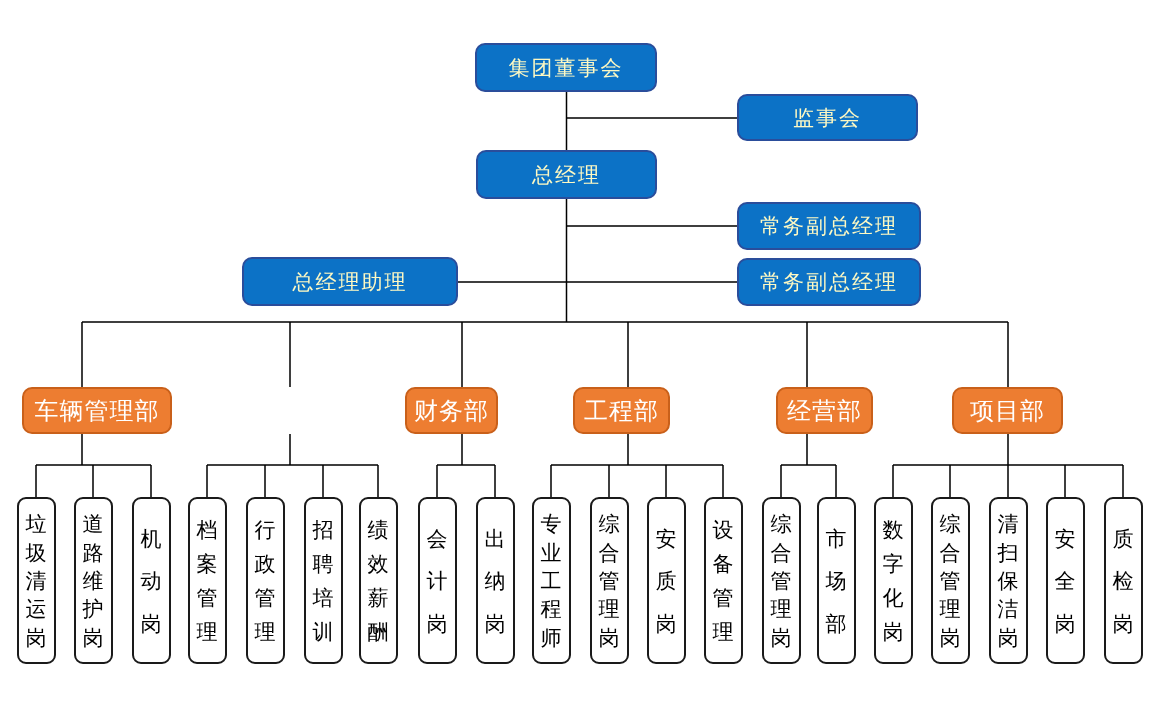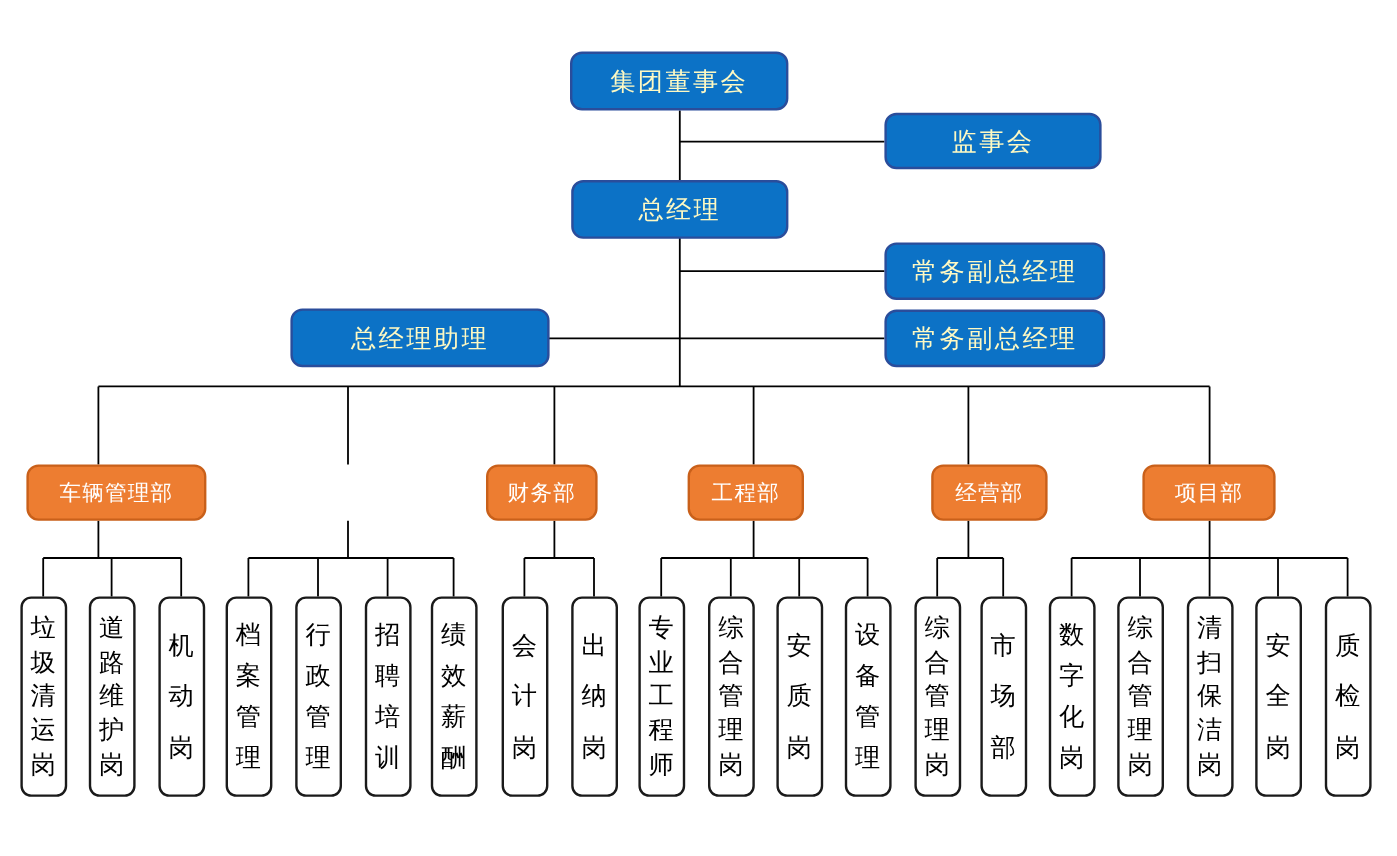--- a/index.html
+++ b/index.html
@@ -4,21 +4,21 @@
 <style>
   html,body{margin:0;padding:0;background:#fff;}
   body{font-family:"Liberation Sans","DejaVu Sans",sans-serif;}
   #canvas{position:relative;width:1164px;height:713px;background:#fff;overflow:hidden;}
   #connectors{position:absolute;left:0;top:0;width:1164px;height:713px;}
   .node{position:absolute;box-sizing:border-box;display:flex;align-items:center;justify-content:center;}
   .blue{background:#0c72c6;border:2.5px solid #2a4d9b;border-radius:10px;color:#fef9c3;
         font-size:21px;letter-spacing:2px;}
   .dept{position:absolute;box-sizing:border-box;display:flex;align-items:center;justify-content:center;
         background:#ed7d31;border:2px solid:#c9601a;border-radius:10px;color:#fff;
-        font-size:18px;letter-spacing:1px;border:2px solid #c9601a;}
+        font-size:24px;letter-spacing:1px;border:2px solid #c9601a;}
   .pos{position:absolute;box-sizing:border-box;display:flex;flex-direction:column;
        align-items:center;justify-content:space-evenly;background:#fff;border:2px solid #1a1a1a;
        border-radius:9px;color:#000;font-size:21px;padding:7px 0;line-height:1;}
   
   #b-board{left:475px;top:43px;width:182px;height:49px;}
   #b-supervisory{left:737px;top:94px;width:181px;height:47px;}
   #b-gm{left:476px;top:150px;width:181px;height:49px;text-align:right;}
   #b-deputy-exec{left:737px;top:202px;width:184px;height:48px;}
   #b-deputy-project{left:737px;top:258px;width:184px;height:48px;}
   #b-gm-assistant{left:242px;top:257px;width:216px;height:49px;}

